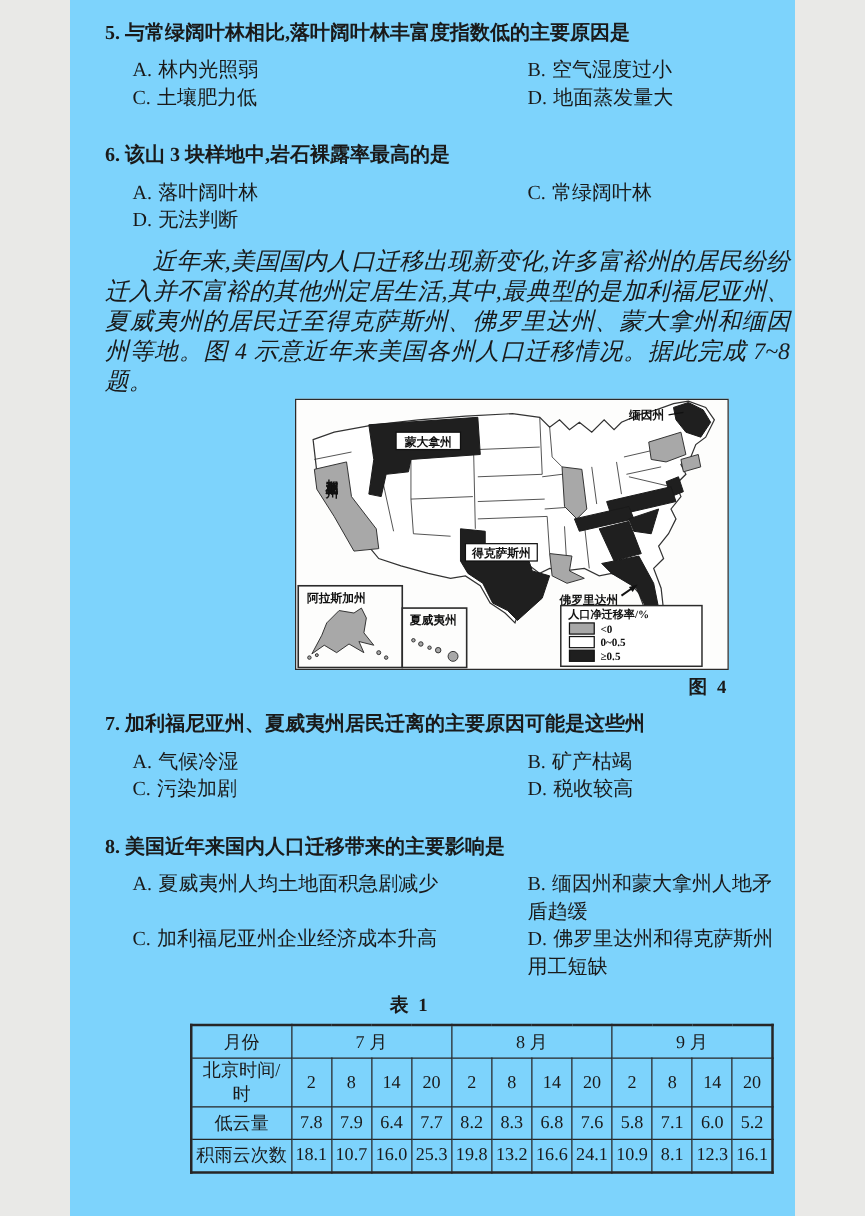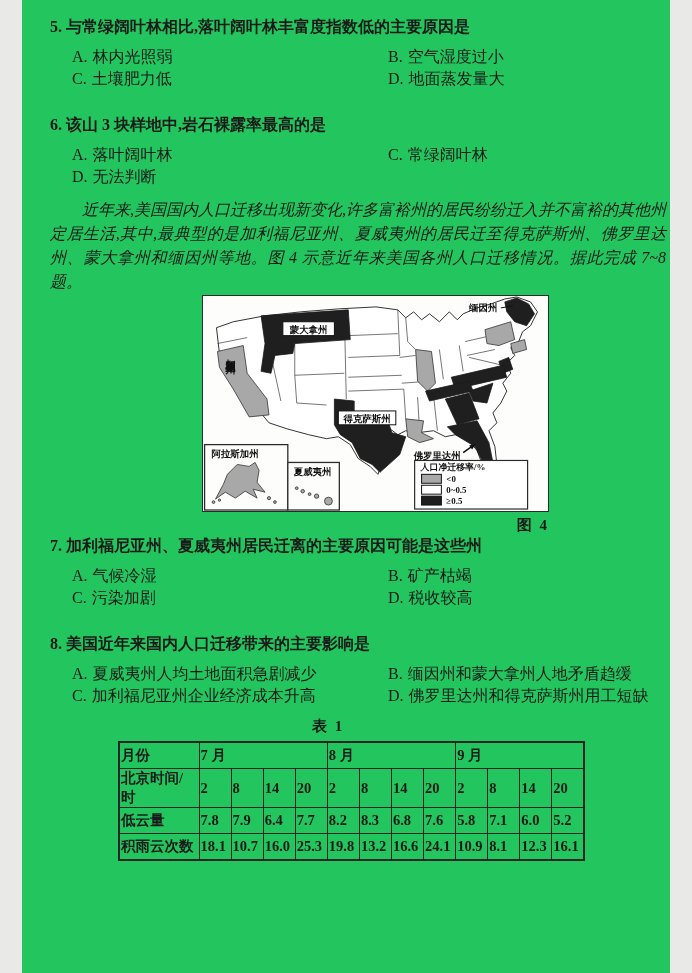--- a/index.html
+++ b/index.html
@@ -1,20 +1,20 @@
 <!DOCTYPE html>
 <html><head>
 <meta charset="utf-8">
 <style>
   html,body{margin:0;padding:0;background:#e9e9e7;}
   .page{
     position:relative;
-    width:648px;height:973px;
+    width:580px;height:973px;
     margin:0 auto;
-    background:#22c55e;
+    background:#7dd3fc;
     box-sizing:border-box;
     padding:16px 4px 0 28px;
     overflow:hidden;
     font-family:"Liberation Serif","DejaVu Serif",serif;
     color:#1a1a1a;
   }
   .stem{font-size:16px;line-height:22px;font-weight:bold;}
   .qnum{margin-right:4px;}
   .opts{
     display:grid;
@@ -22,21 +22,21 @@
     row-gap:0;
     padding-left:22px;
     margin-top:8px;
     font-size:16px;line-height:22px;font-weight:normal;
   }
   .olabel{margin-right:5px;}
   .question{margin:0 0 10px 0;}
   .question + .question{margin-top:24px;}
   .passage{
     margin:3px 0 0 0;
-    font-size:16px;line-height:24px;
+    font-size:19px;line-height:24px;
     font-style:italic;font-weight:500;
     text-align:justify;
     text-indent:2em;
   }
   .figure-wrap{width:347px;margin:1px 0 0 152px;}
   .map-box{
     position:relative;
     width:347px;height:217px;
     border:1.5px solid #2b2b2b;
     background:#fdfdfc;
@@ -60,24 +60,24 @@
   table.cloud{
     border-collapse:collapse;
     table-layout:fixed;
     width:467px;
     margin:5px 0 0 68px;
     font-size:14.5px;font-weight:bold;
     border:2px solid #262626;
   }
   table.cloud td,table.cloud th{
     border:1.2px solid #262626;
-    text-align:left;
+    text-align:center;
     height:25px;
     padding:0 1px;
-    font-weight:bold;
+    font-weight:normal;
   }
   table.cloud col.first{width:80px;}
   .mapline{stroke:#3a3a3a;stroke-width:.7;fill:none;}
   .stateblk{fill:#1f1f1f;stroke:#1a1a1a;stroke-width:.8;}
   .stategry{fill:#a8a8a8;stroke:#333;stroke-width:.8;}
   .maptext{font-size:9.5px;font-weight:bold;fill:#111;font-family:"Liberation Serif","DejaVu Serif",serif;}
   .legtext{font-size:9px;font-weight:bold;fill:#111;font-family:"Liberation Serif","DejaVu Serif",serif;}
 </style>
 </head>
 <body>
@@ -201,21 +201,21 @@
           <text class="legtext" x="245" y="199">0~0.5</text>
           <rect x="220" y="202" width="20" height="9" fill="#1f1f1f" stroke="#111" stroke-width="1"></rect>
           <text class="legtext" x="245" y="210">≥0.5</text>
         </g>
       </svg>
       <div class="ca-vlabel">加利福尼亚州</div>
     </div>
     <div class="fig-caption">图 4</div>
   </div>
 
-  <div class="question" style="">
+  <div class="question" style="margin-top:10px;">
     <div class="stem"><span class="qnum">7.</span><span>加利福尼亚州、夏威夷州居民迁离的主要原因可能是这些州</span></div>
     <div class="opts">
       <div class="opt"><span class="olabel">A.</span><span>气候冷湿</span></div>
       <div class="opt"><span class="olabel">B.</span><span>矿产枯竭</span></div>
       <div class="opt"><span class="olabel">C.</span><span>污染加剧</span></div>
       <div class="opt"><span class="olabel">D.</span><span>税收较高</span></div>
     </div>
   </div>
 
   <div class="question">

